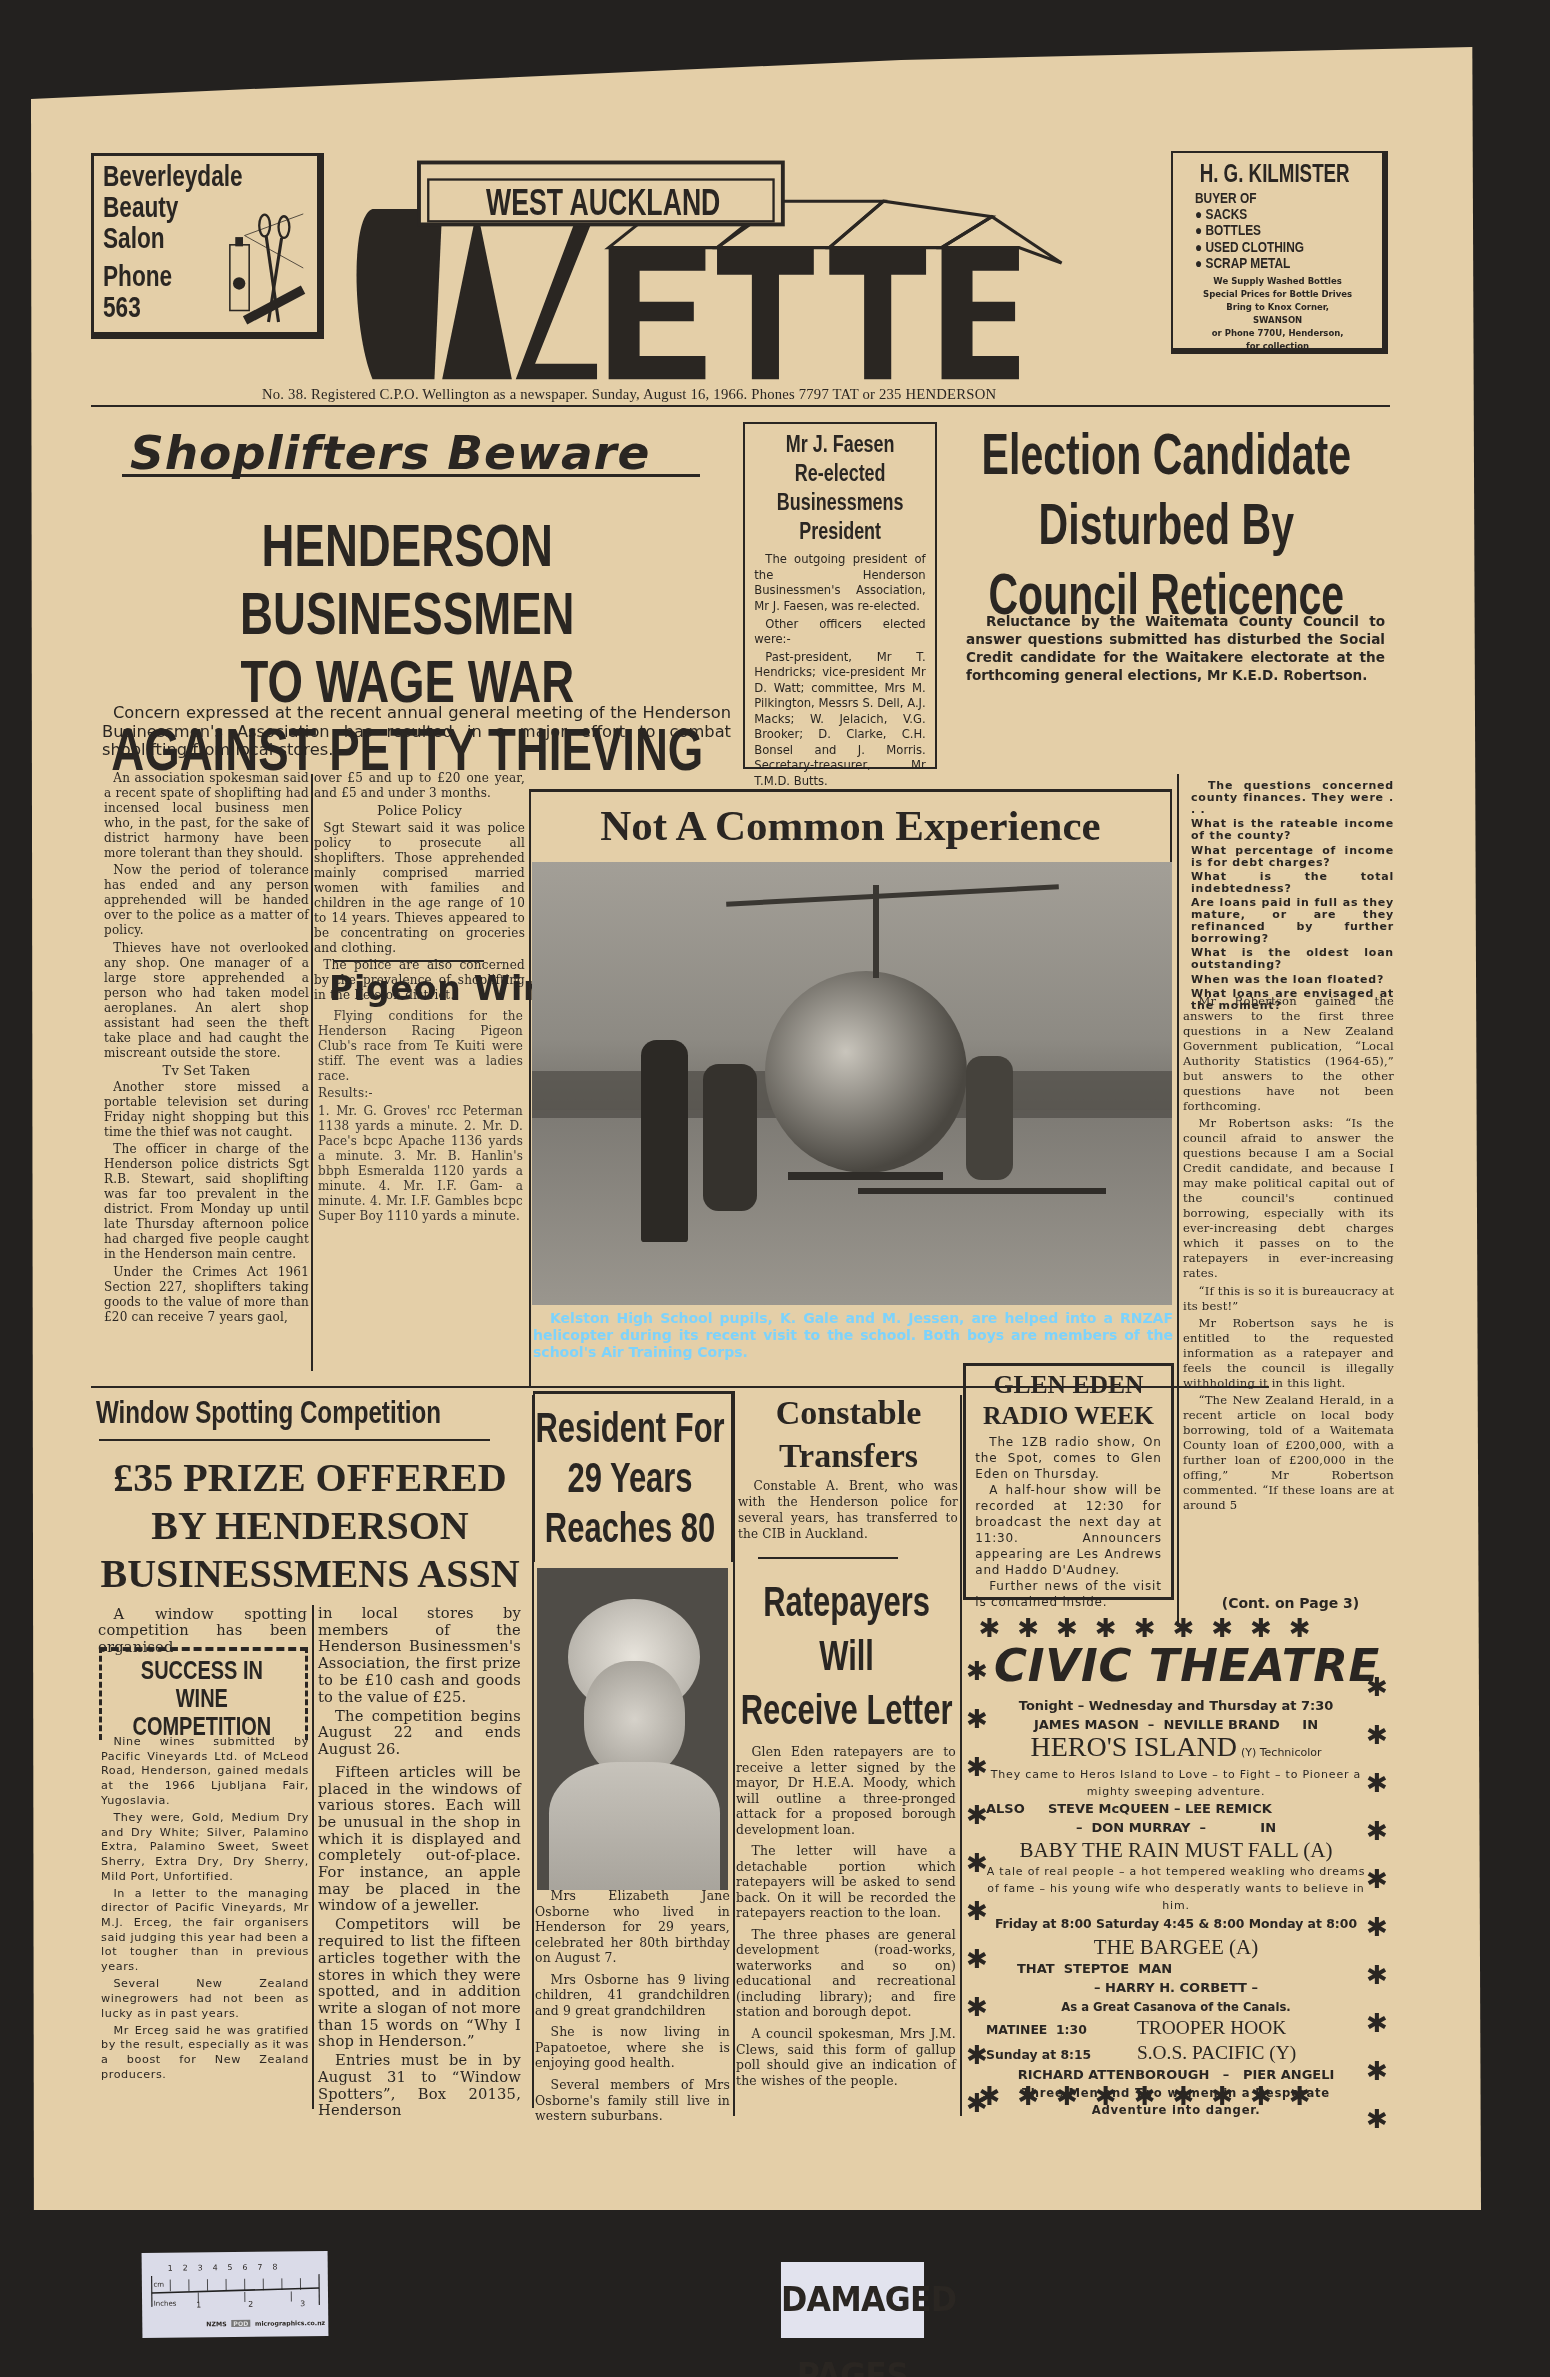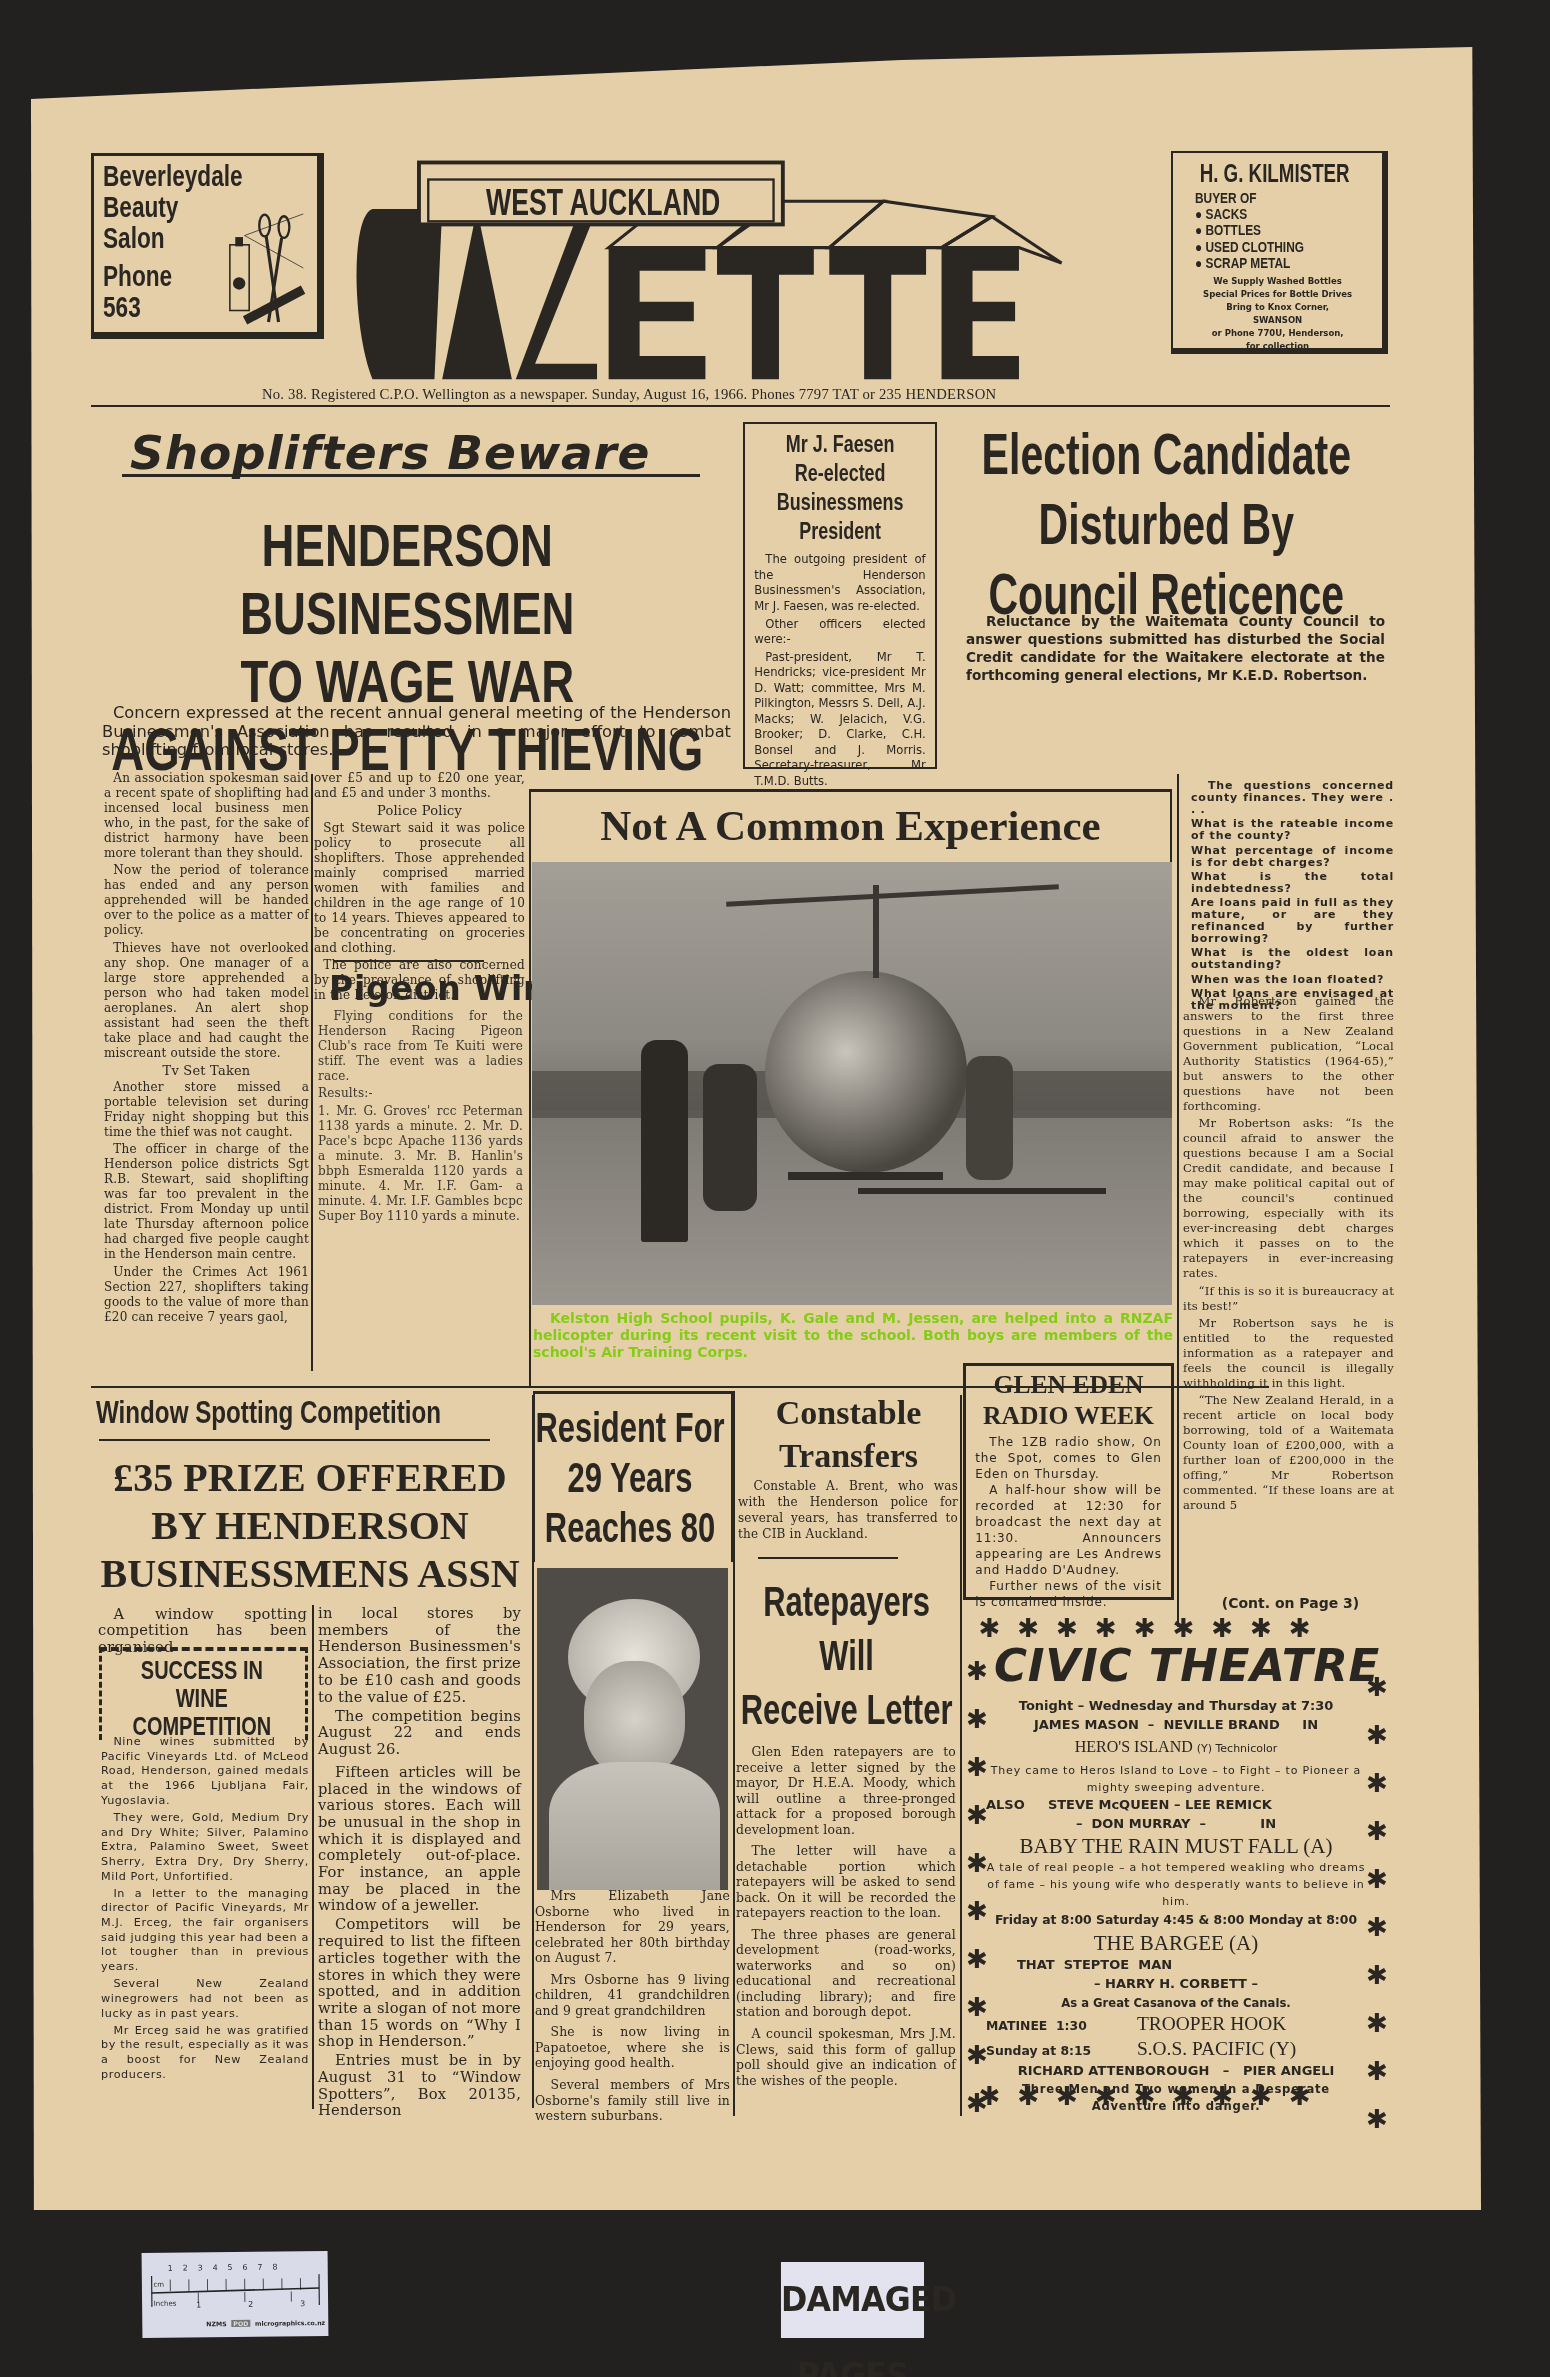--- a/index.html
+++ b/index.html
@@ -177,21 +177,21 @@
   <div class="abs" style="left:0;top:209px;width:640px;height:47px;background:#4e4b46;opacity:0.7;"></div>
   <div class="heli-body" style="left:233px;top:109px;width:202px;height:202px;"></div>
   <div class="abs" style="left:256px;top:310px;width:155px;height:7.8px;background:#2f2c28;"></div>
   <div class="abs" style="left:326px;top:326px;width:248px;height:6.2px;background:#2f2c28;"></div>
   <div class="abs" style="left:341px;top:23px;width:6.2px;height:93px;background:#3a3732;"></div>
   <div class="abs" style="left:194px;top:31px;width:333px;height:4.7px;background:#3a3732;transform:rotate(-3deg);"></div>
   <div class="abs" style="left:109px;top:178px;width:47px;height:202px;background:#2c2925;border-radius:15.5px 15.5px 3.1px 3.1px;"></div>
   <div class="abs" style="left:171px;top:202px;width:54px;height:147px;background:#35322d;border-radius:15.5px;"></div>
   <div class="abs" style="left:434px;top:194px;width:47px;height:124px;background:#45423c;border-radius:15.5px;"></div>
 </div>
-<div class="abs body-sans" style="left:533px;top:1310px;width:640px;font-size:14px;line-height:17px;text-indent:17px;font-weight:bold;color:#84cc16;">Kelston High School pupils, K. Gale and M. Jessen, are helped into a RNZAF helicopter during its recent visit to the school.  Both boys are members of the school's Air Training Corps.</div>
+<div class="abs body-sans" style="left:533px;top:1310px;width:640px;font-size:14px;line-height:17px;text-indent:17px;font-weight:bold;color:#7dd3fc;">Kelston High School pupils, K. Gale and M. Jessen, are helped into a RNZAF helicopter during its recent visit to the school.  Both boys are members of the school's Air Training Corps.</div>
 <div class="rule-v" style="left:529px;top:853px;height:535px;"></div>
 
 <div class="abs cond" style="left:96px;top:1395px;font-size:31px;transform:scaleX(0.78);white-space:nowrap;">Window Spotting Competition</div>
 <div class="rule-h" style="left:99px;top:1439px;width:391px;"></div>
 <div class="abs serif center" style="left:93px;top:1454px;width:434px;font-size:40px;line-height:48px;font-weight:bold;">
   <div>£35 PRIZE OFFERED</div>
   <div>BY HENDERSON</div>
   <div>BUSINESSMENS ASSN</div>
 </div>
 <div class="abs body-serif" style="left:98px;top:1606px;width:209px;font-size:14.7px;line-height:16.3px;text-indent:15.5px;">A window spotting competition has been organised</div>
@@ -275,21 +275,21 @@
   <div class="abs star" style="left:15.5px;top:-3.1px;letter-spacing:17px;white-space:nowrap;">✱✱✱✱✱✱✱✱✱</div>
   <div class="abs star" style="left:3.1px;top:31px;line-height:48px;width:23px;">✱<br>✱<br>✱<br>✱<br>✱<br>✱<br>✱<br>✱<br>✱<br>✱</div>
   <div class="abs star" style="left:403px;top:47px;line-height:48px;width:23px;">✱<br>✱<br>✱<br>✱<br>✱<br>✱<br>✱<br>✱<br>✱<br>✱</div>
   <div class="abs star" style="left:15.5px;top:465px;letter-spacing:17px;white-space:nowrap;">✱✱✱✱✱✱✱✱✱</div>
 
   <div class="abs sans" style="left:31px;top:23px;font-size:45px;font-weight:bold;font-style:italic;letter-spacing:0.8px;white-space:nowrap;">CIVIC THEATRE</div>
   <div class="abs sans center" style="left:23px;top:81px;width:380px;">
     <div style="font-size:13px;font-weight:bold;line-height:18.6px;">Tonight – Wednesday and Thursday at 7:30</div>
     <div style="font-size:13px;font-weight:bold;line-height:18.6px;white-space:pre;">JAMES MASON  –  NEVILLE BRAND     IN</div>
     <div style="line-height:26px;">
-      <span class="serif" style="font-size:16px;">HERO'S ISLAND</span>
+      <span class="serif" style="font-size:28px;">HERO'S ISLAND</span>
       <span style="font-size:11px;">(Y) Technicolor</span>
     </div>
     <div style="font-size:11px;line-height:17px;letter-spacing:0.8px;">They came to Heros Island to Love – to Fight – to Pioneer a mighty sweeping adventure.</div>
     <div style="font-size:13px;font-weight:bold;line-height:18.6px;text-align:left;">
       <span>ALSO</span>
       <span style="margin-left:18.6px;">STEVE McQUEEN  –  LEE REMICK</span>
     </div>
     <div style="font-size:13px;font-weight:bold;line-height:18.6px;white-space:pre;">–  DON MURRAY  –            IN</div>
     <div class="serif" style="font-size:21px;line-height:26px;">BABY THE RAIN MUST FALL (A)</div>
     <div style="font-size:11px;line-height:17px;letter-spacing:0.8px;">A tale of real people – a hot tempered weakling who dreams of fame – his young wife who desperatly wants to believe in him.</div>

